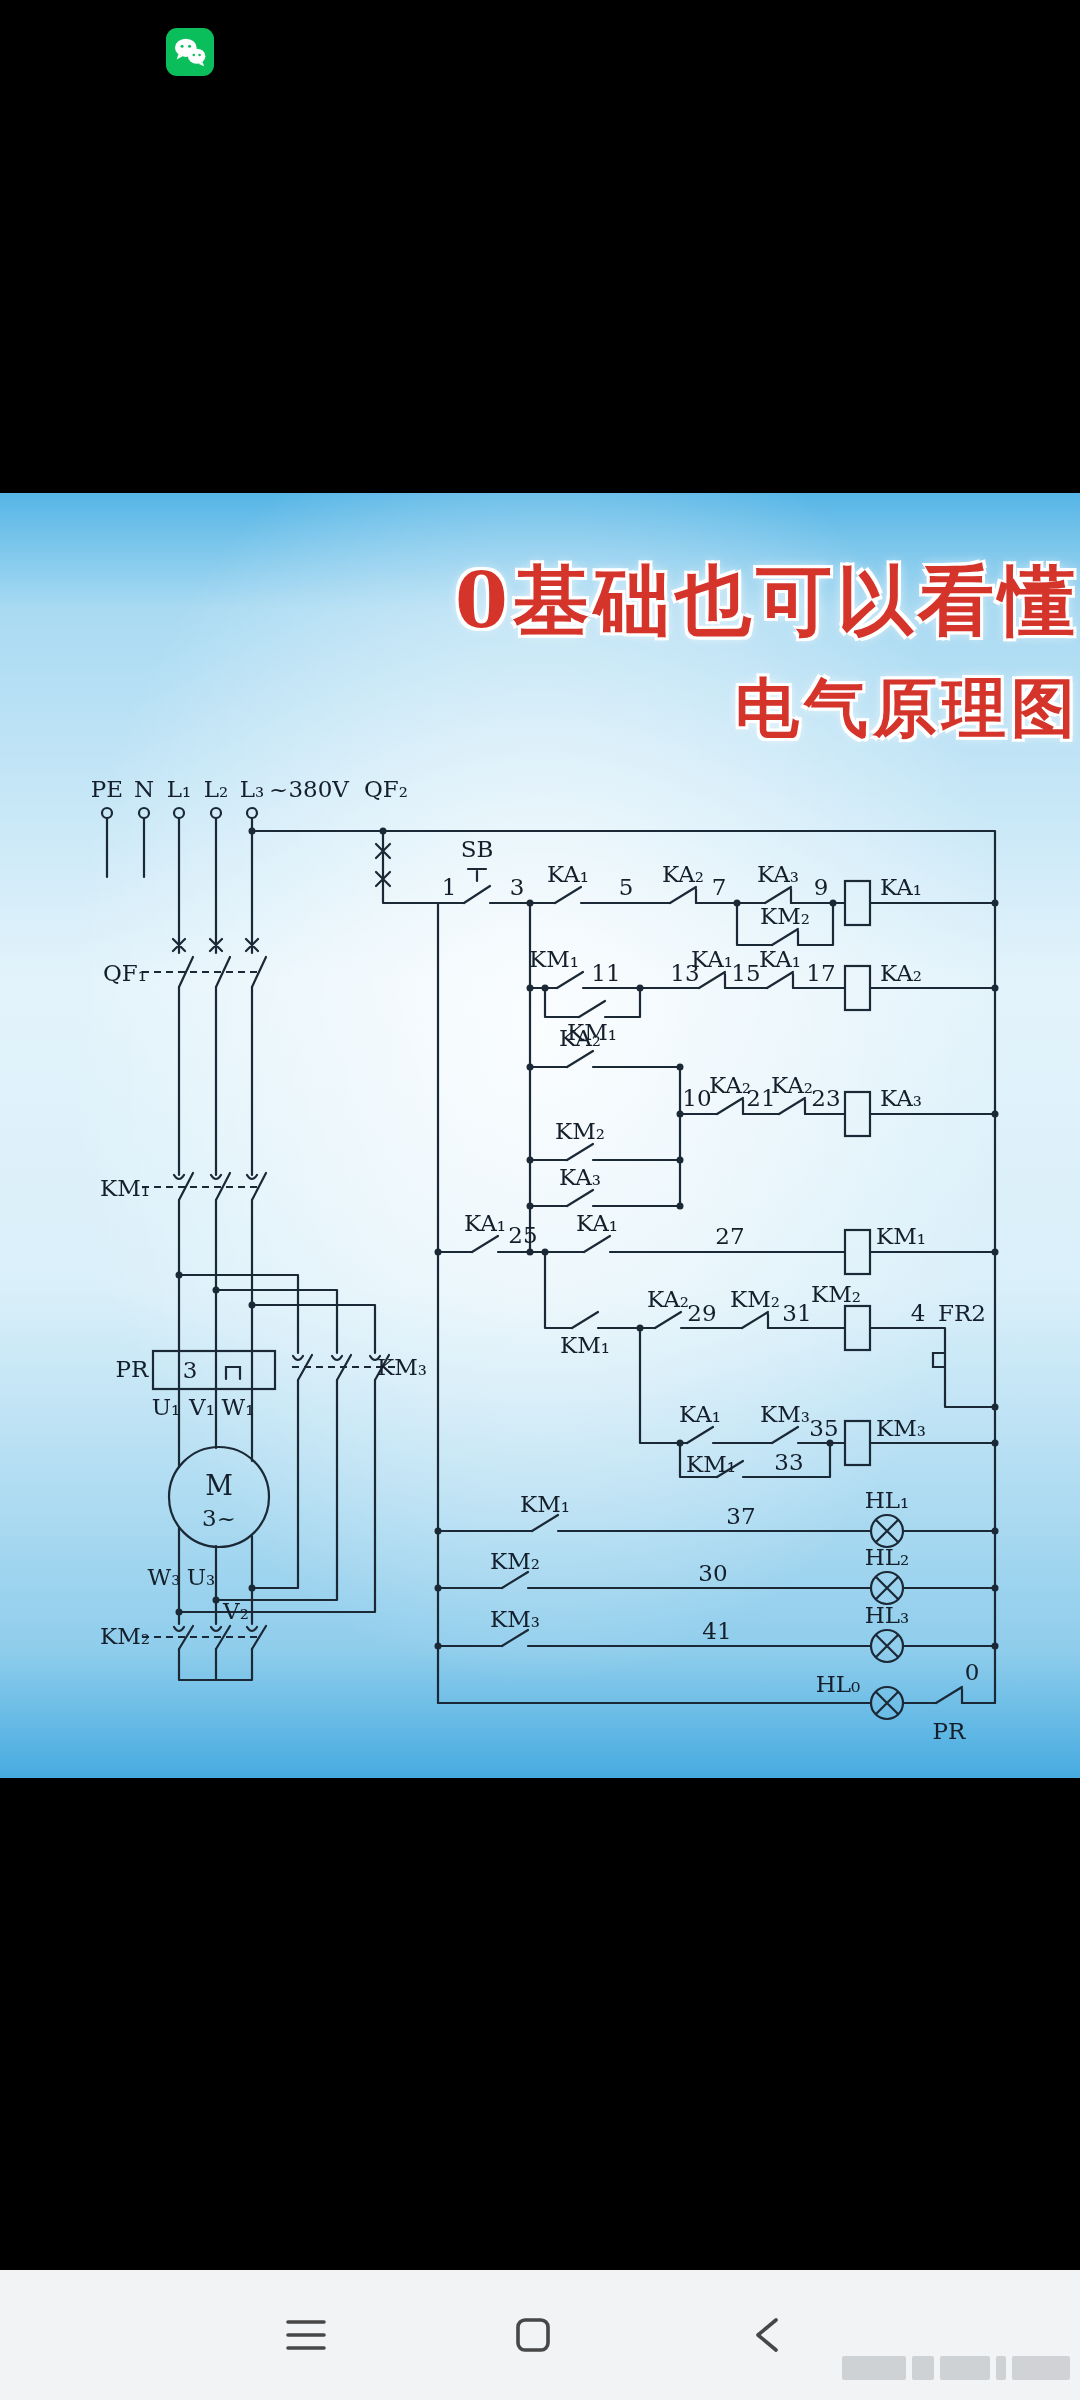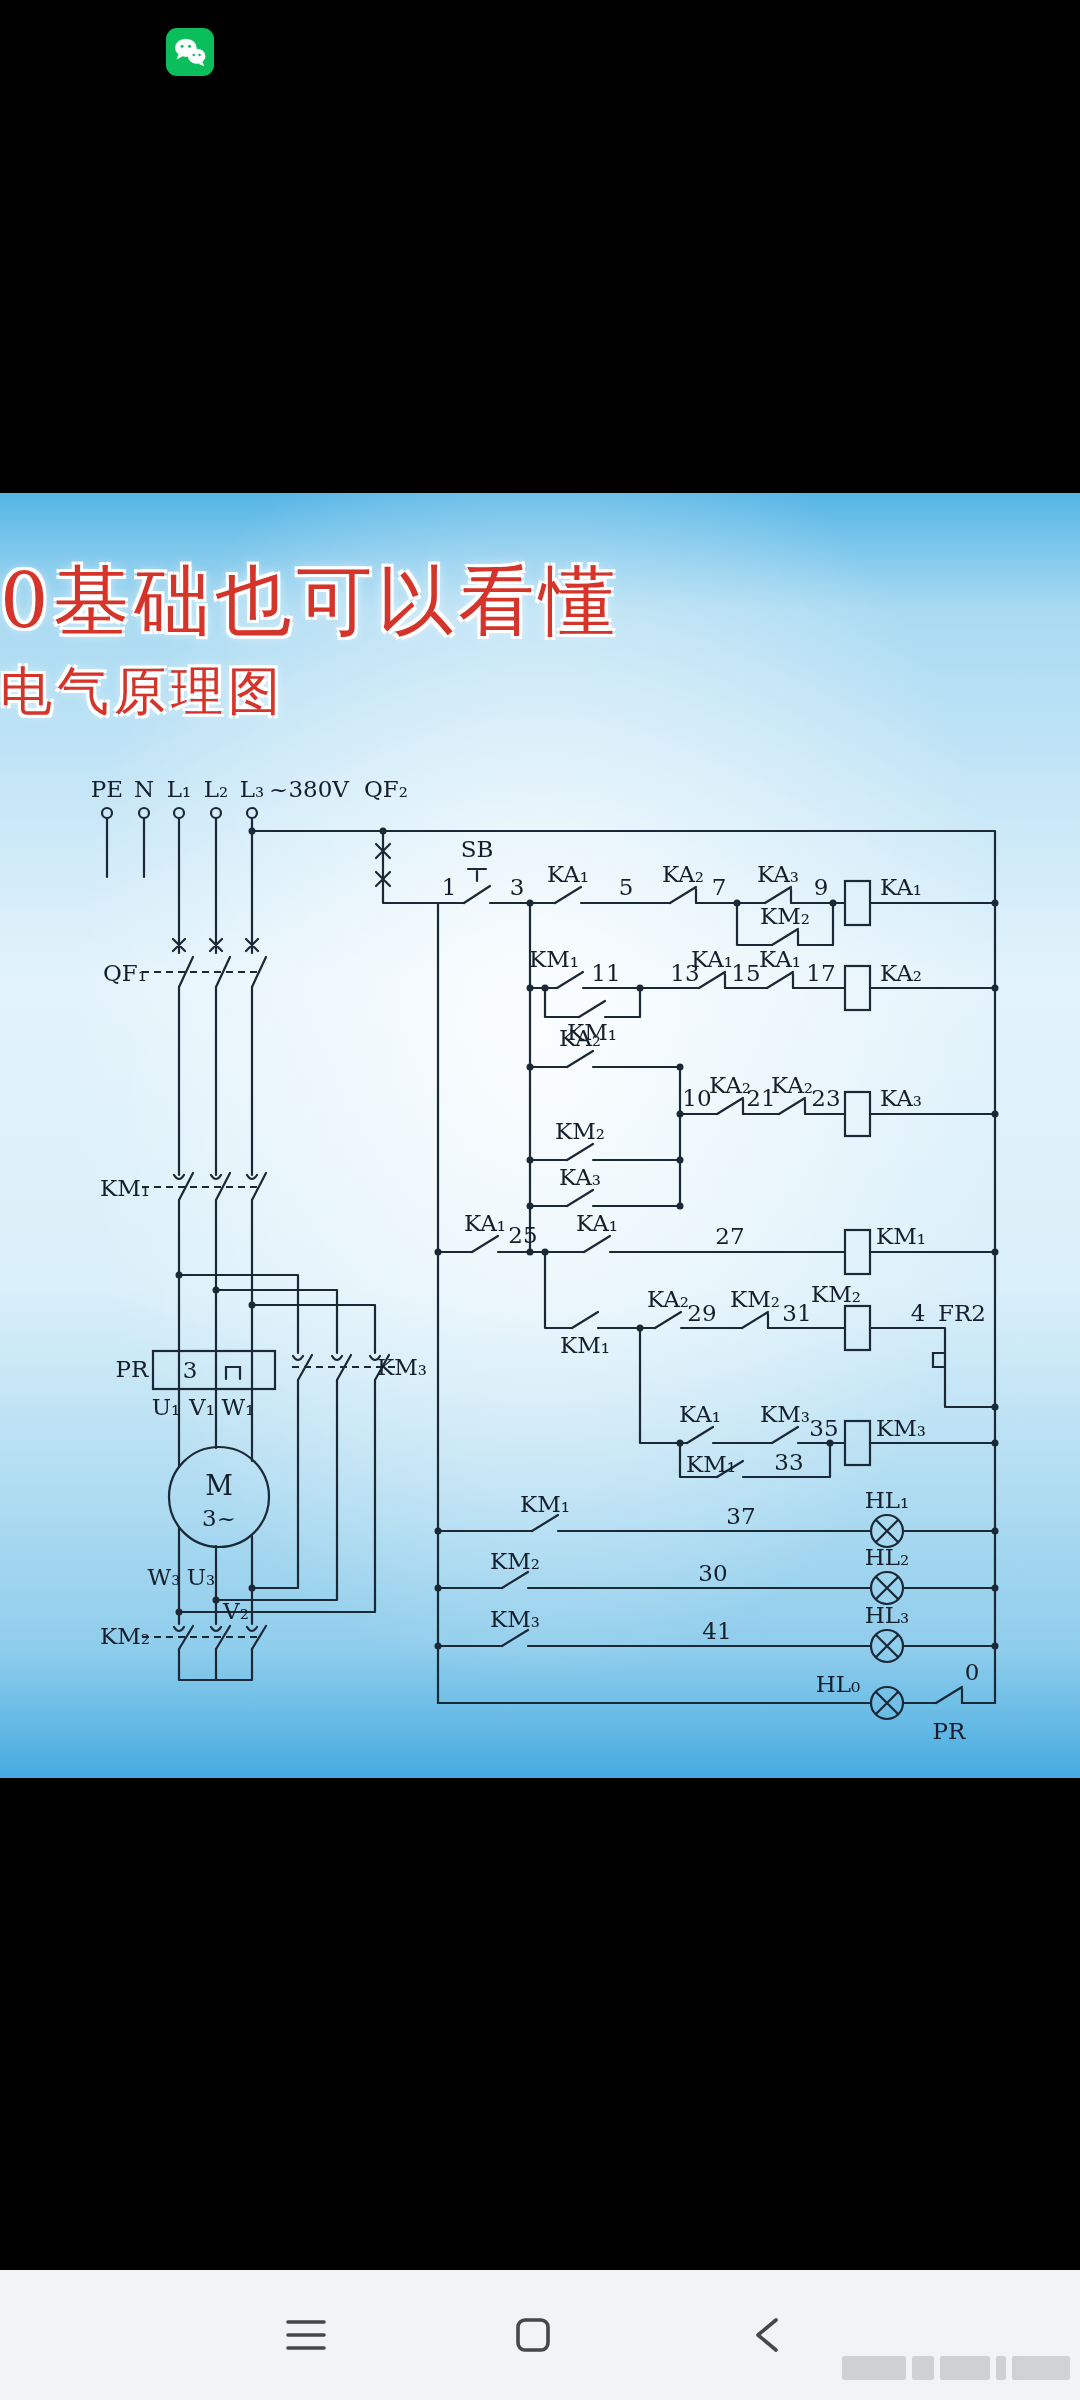--- a/index.html
+++ b/index.html
@@ -5,25 +5,25 @@
   html,body{margin:0;padding:0;background:#000;}
   .screen{position:relative;width:1080px;height:2400px;background:#000;overflow:hidden;font-family:"DejaVu Serif","DejaVu Sans",serif;}
   
   .wechat{position:absolute;left:166px;top:28px;width:48px;height:48px;border-radius:11px;background:#0abf5b;display:flex;align-items:center;justify-content:center;}
   
   .poster{position:absolute;left:0;top:493px;width:1080px;height:1285px;
     background:
       radial-gradient(ellipse at 50% 42%, rgba(255,255,255,.85) 0%, rgba(255,255,255,0) 62%),
       linear-gradient(180deg,#55b5e6 0%,#a9daf2 9%,#e3f3fb 38%,#d9eff9 62%,#8fcdec 90%,#46abe0 100%);
   }
-  .poster-title{position:absolute;width:100%;text-align:left;color:#d5342b;font-weight:400;
+  .poster-title{position:absolute;width:100%;text-align:right;color:#d5342b;font-weight:700;
     letter-spacing:5px;
     text-shadow:-3px -3px 0 #fff,3px -3px 0 #fff,-3px 3px 0 #fff,3px 3px 0 #fff,0 0 12px rgba(255,255,255,.9);}
   .t1{top:58px;font-size:76px;}
-  .t2{top:164px;font-size:52px;}
+  .t2{top:172px;font-size:64px;}
   .diagram{position:absolute;left:40px;top:262px;width:1000px;height:1010px;}
   
   .w{stroke:#1b2836;stroke-width:2.2;fill:none;stroke-linecap:round;}
   .wd{stroke:#1b2836;stroke-width:1.8;fill:none;stroke-dasharray:7 5;}
   .dot{fill:#1b2836;}
   text.d{font-family:"DejaVu Serif","DejaVu Sans",serif;font-size:23px;fill:#141f2b;text-anchor:middle;}
   text.big{font-size:27px;}
   
   .navbar{position:absolute;left:0;bottom:0;width:1080px;height:130px;background:#f2f3f5;}
   .navicon{position:absolute;top:47px;}

